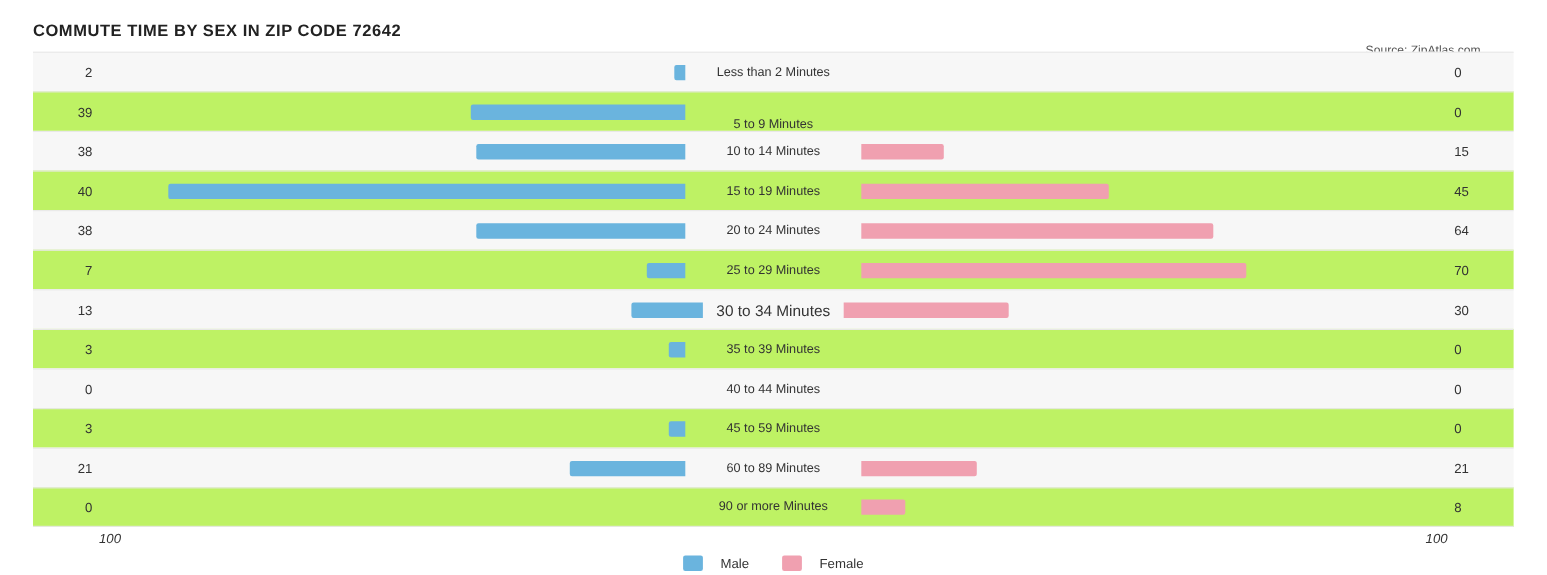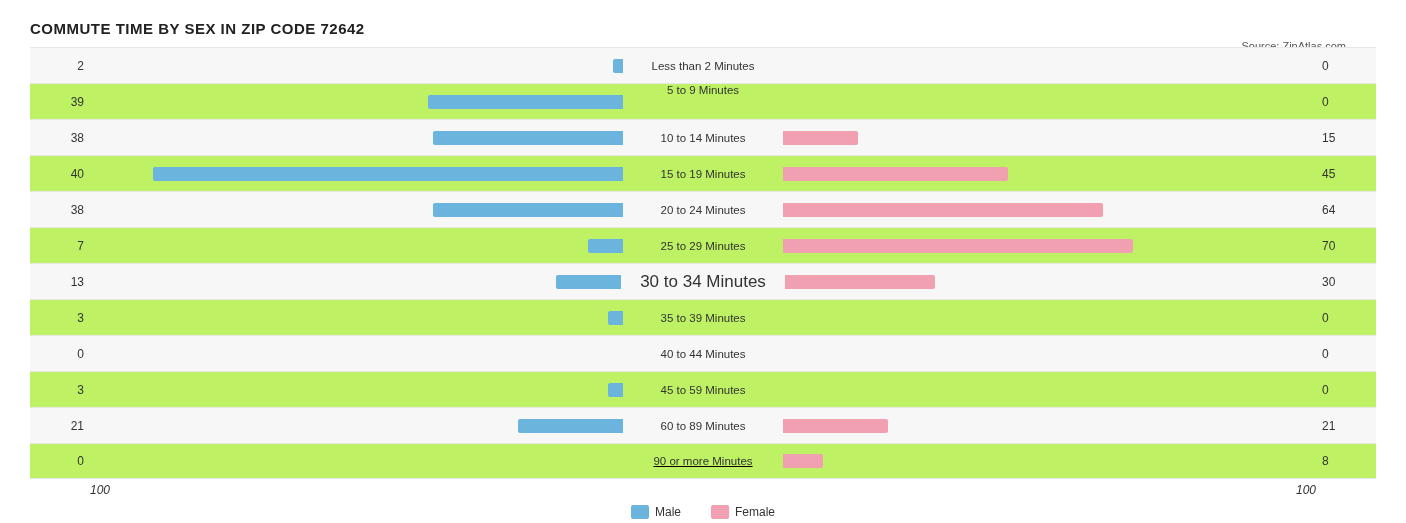--- a/index.html
+++ b/index.html
@@ -73,21 +73,21 @@
       display: flex;
       justify-content: center;
       gap: 30px;
       margin-top: 8px;
       font-size: 12px;
       color: #333;
     }
     .legend-item {
       display: flex;
       align-items: center;
-      gap: 6px;
+      gap: 16px;
     }
     .legend-swatch {
       width: 18px;
       height: 14px;
       border-radius: 2px;
     }
     .axis-labels {
       display: flex;
       justify-content: space-between;
       padding: 0 60px;
@@ -115,21 +115,21 @@
           </div>
           <div class="center-text" style="font-size: 11.5px; color: rgb(51, 51, 51); text-align: center; flex-shrink: 0; width: 160px;">Less than 2 Minutes</div>
           <div style="flex: 1 1 0%; display: flex; justify-content: flex-start; align-items: center; height: 100%;">
             <div style="width: 0px; height: 14px; background: rgb(240, 160, 176); border-radius: 0px 2px 2px 0px;"></div>
           </div>
         </div>
         <div class="right-val">0</div>
       </div>
       <div class="row row-bg">
         <div class="left-val">39</div>
-        <div style="flex: 1 1 0%; display: flex; align-items: flex-start; height: 100%;">
+        <div style="flex: 1 1 0%; display: flex; align-items: flex-end; height: 100%;">
           <div style="flex: 1 1 0%; display: flex; justify-content: flex-end; align-items: center; height: 100%;">
             <div style="width: 195px; height: 14px; background: rgb(106, 180, 222); border-radius: 2px 0px 0px 2px;"></div>
           </div>
           <div class="center-text" style="font-size: 11.5px; color: rgb(51, 51, 51); text-align: center; flex-shrink: 0; width: 160px;">5 to 9 Minutes</div>
           <div style="flex: 1 1 0%; display: flex; justify-content: flex-start; align-items: center; height: 100%;">
             <div style="width: 0px; height: 14px; background: rgb(240, 160, 176); border-radius: 0px 2px 2px 0px;"></div>
           </div>
         </div>
         <div class="right-val">0</div>
       </div>
@@ -184,21 +184,21 @@
           </div>
         </div>
         <div class="right-val">70</div>
       </div>
       <div class="row row-bg-alt">
         <div class="left-val">13</div>
         <div style="flex: 1 1 0%; display: flex; align-items: center; height: 100%;">
           <div style="flex: 1 1 0%; display: flex; justify-content: flex-end; align-items: center; height: 100%;">
             <div style="width: 65px; height: 14px; background: rgb(106, 180, 222); border-radius: 2px 0px 0px 2px;"></div>
           </div>
-          <div class="center-text" style="font-size: 17px; color: rgb(51, 51, 51); text-align: center; flex-shrink: 0; width: 164px;">30 to 34 Minutes</div>
+          <div class="center-text" style="font-size: 14px; color: rgb(51, 51, 51); text-align: center; flex-shrink: 0; width: 128px;">30 to 34 Minutes</div>
           <div style="flex: 1 1 0%; display: flex; justify-content: flex-start; align-items: center; height: 100%;">
             <div style="width: 150px; height: 14px; background: rgb(240, 160, 176); border-radius: 0px 2px 2px 0px;"></div>
           </div>
         </div>
         <div class="right-val">30</div>
       </div>
       <div class="row row-bg">
         <div class="left-val">3</div>
         <div style="flex: 1 1 0%; display: flex; align-items: center; height: 100%;">
           <div style="flex: 1 1 0%; display: flex; justify-content: flex-end; align-items: center; height: 100%;">
@@ -245,21 +245,21 @@
           </div>
           <div class="center-text" style="font-size: 11.5px; color: rgb(51, 51, 51); text-align: center; flex-shrink: 0; width: 160px;">60 to 89 Minutes</div>
           <div style="flex: 1 1 0%; display: flex; justify-content: flex-start; align-items: center; height: 100%;">
             <div style="width: 105px; height: 14px; background: rgb(240, 160, 176); border-radius: 0px 2px 2px 0px;"></div>
           </div>
         </div>
         <div class="right-val">21</div>
       </div>
       <div class="row row-bg">
         <div class="left-val">0</div>
-        <div style="flex: 1 1 0%; display: flex; align-items: center; height: 100%; text-decoration: underline;">
+        <div style="flex: 1 1 0%; display: flex; align-items: center; height: 100%;">
           <div style="flex: 1 1 0%; display: flex; justify-content: flex-end; align-items: center; height: 100%;">
             <div style="width: 0px; height: 14px; background: rgb(106, 180, 222); border-radius: 2px 0px 0px 2px;"></div>
           </div>
           <div class="center-text" style="font-size: 11.5px; color: rgb(51, 51, 51); text-align: center; flex-shrink: 0; width: 160px;">90 or more Minutes</div>
           <div style="flex: 1 1 0%; display: flex; justify-content: flex-start; align-items: center; height: 100%;">
             <div style="width: 40px; height: 14px; background: rgb(240, 160, 176); border-radius: 0px 2px 2px 0px;"></div>
           </div>
         </div>
         <div class="right-val">8</div>
       </div>

